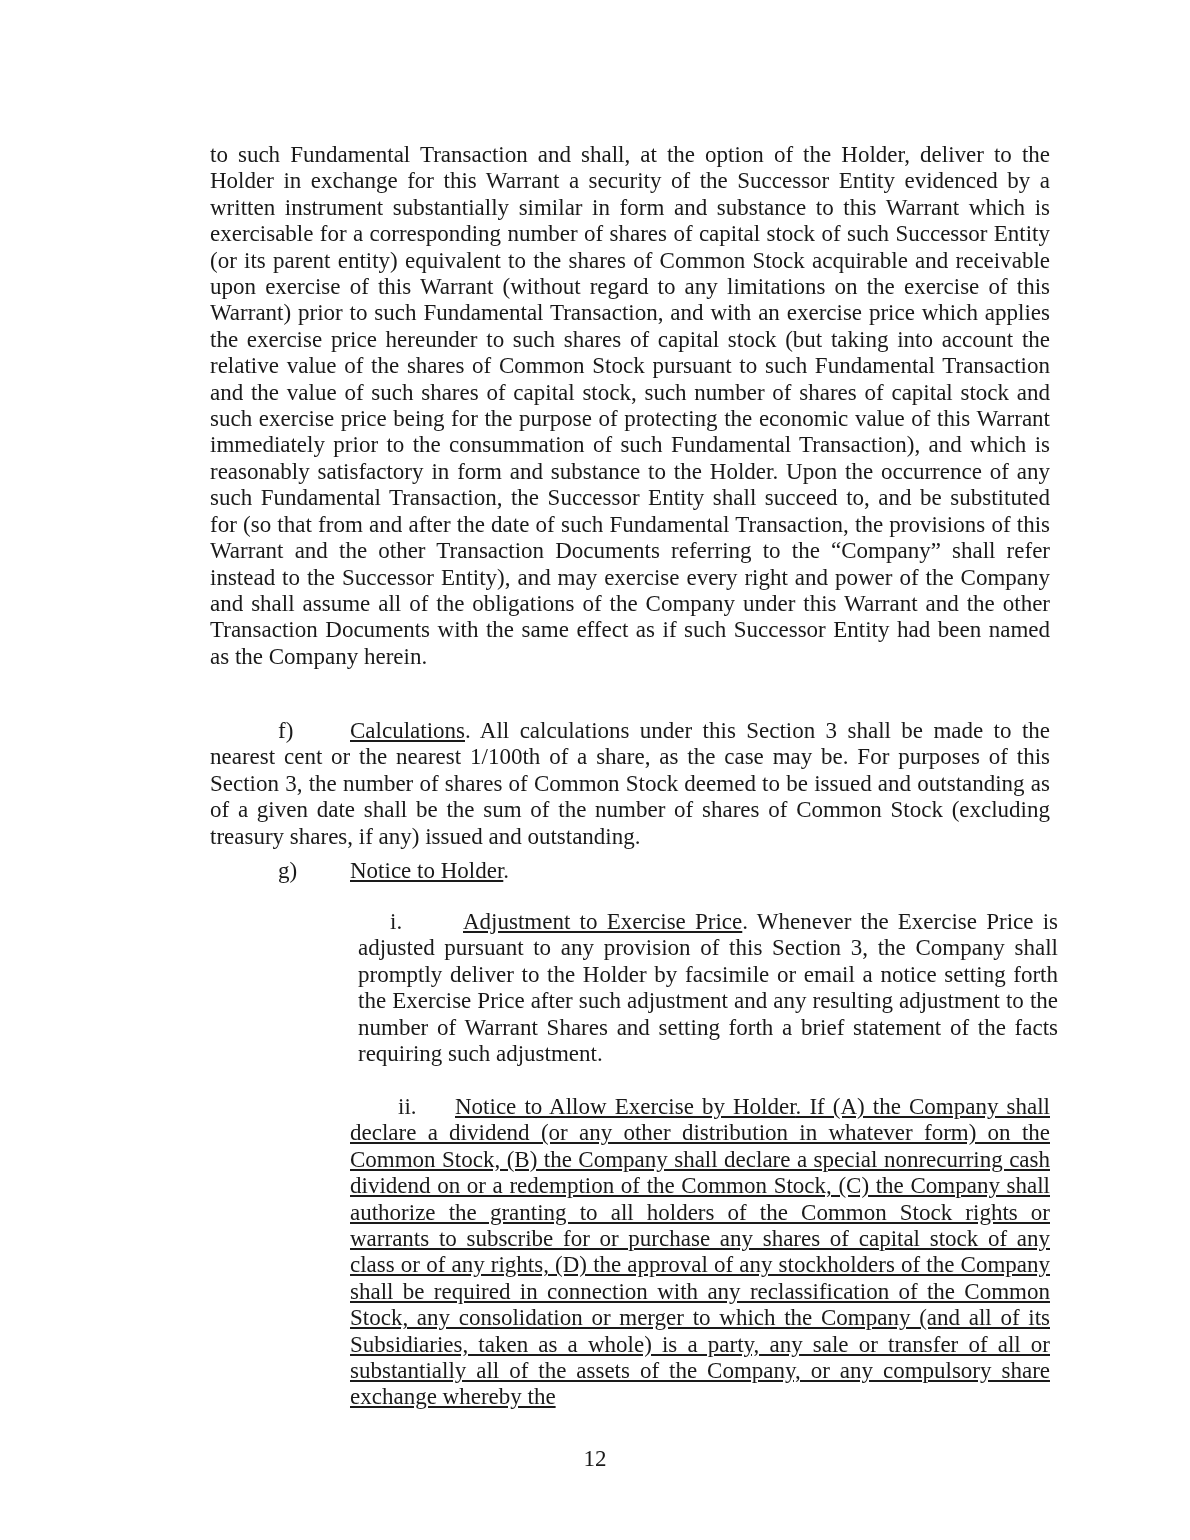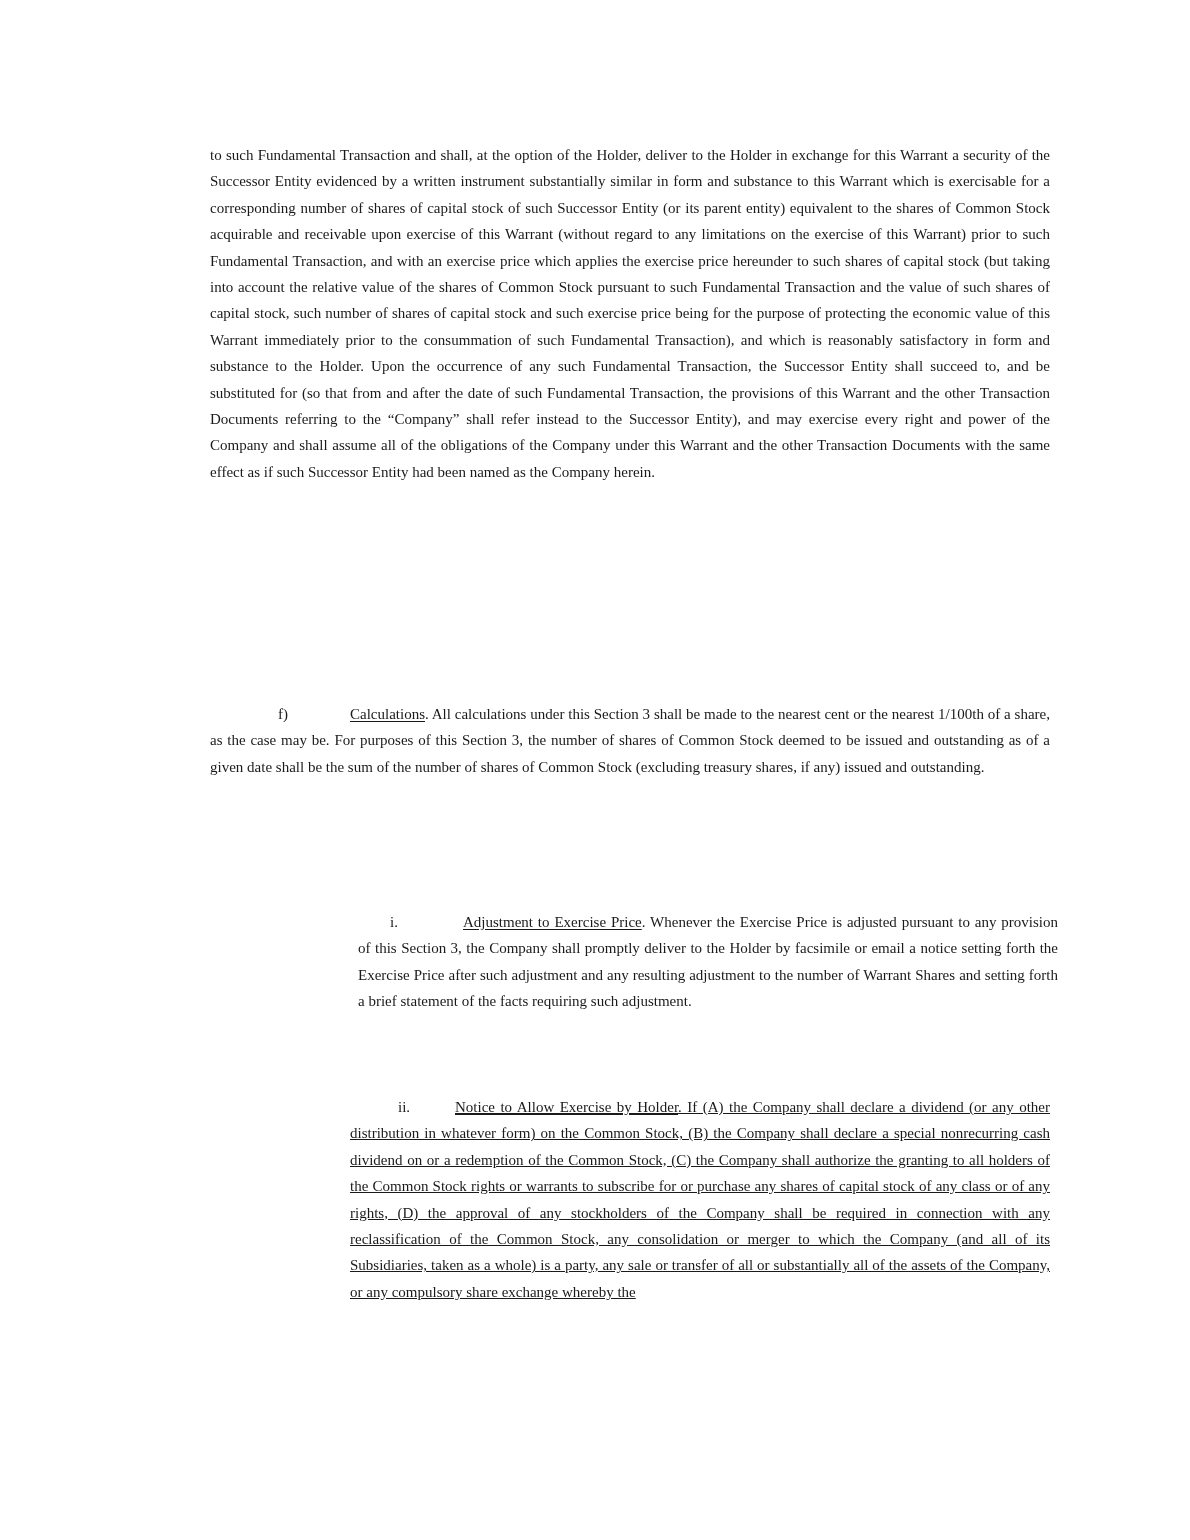--- a/index.html
+++ b/index.html
@@ -1,42 +1,44 @@
 <!DOCTYPE html>
 <html><head>
   <meta charset="utf-8">
   <style>
     html, body { margin: 0; padding: 0; background: #ffffff; }
     body { width: 1190px; height: 1540px; position: relative; overflow: hidden; }
     .page {
       position: absolute; left: 0; top: 0; width: 1190px; height: 1540px; background: #fff;
       font-family: "Liberation Serif", "DejaVu Serif", serif; color: #1a1a1a;
-      font-size: 15px; line-height: 26.4px;
+      font-size: 23px; line-height: 26.4px;
     }
     .para { position: absolute; text-align: justify; margin: 0; }
     .p1 { left: 210px; top: 142px; width: 840px; }
-    .pf { left: 210px; top: 701px; width: 840px; }
+    .pf { left: 210px; top: 718px; width: 840px; }
     .pg { left: 210px; top: 858px; width: 840px; }
     .pgi { left: 358px; top: 909px; width: 700px; }
     .pgii { left: 350px; top: 1094px; width: 700px; text-decoration: underline; }
     .marker { display: inline-block; }
     .mf { margin-left: 68px; width: 72px; }
     .mg { margin-left: 68px; width: 72px; }
     .mi { margin-left: 32px; width: 73px; text-align: left; }
     .mii { margin-left: 48px; width: 57px; }
     .u { text-decoration: underline; text-underline-offset: 2px; }
     .page-number { position: absolute; left: 0; width: 1190px; top: 1446px; text-align: center; }
   </style>
 </head>
 <body>
 
 <div class="page">
 
   <p class="para p1">to such Fundamental Transaction and shall, at the option of the Holder, deliver to the Holder in exchange for this Warrant a security of the Successor Entity evidenced by a written instrument substantially similar in form and substance to this Warrant which is exercisable for a corresponding number of shares of capital stock of such Successor Entity (or its parent entity) equivalent to the shares of Common Stock acquirable and receivable upon exercise of this Warrant (without regard to any limitations on the exercise of this Warrant) prior to such Fundamental Transaction, and with an exercise price which applies the exercise price hereunder to such shares of capital stock (but taking into account the relative value of the shares of Common Stock pursuant to such Fundamental Transaction and the value of such shares of capital stock, such number of shares of capital stock and such exercise price being for the purpose of protecting the economic value of this Warrant immediately prior to the consummation of such Fundamental Transaction), and which is reasonably satisfactory in form and substance to the Holder. Upon the occurrence of any such Fundamental Transaction, the Successor Entity shall succeed to, and be substituted for (so that from and after the date of such Fundamental Transaction, the provisions of this Warrant and the other Transaction Documents referring to the “Company” shall refer instead to the Successor Entity), and may exercise every right and power of the Company and shall assume all of the obligations of the Company under this Warrant and the other Transaction Documents with the same effect as if such Successor Entity had been named as the Company herein.</p>
 
   <p class="para pf"><span class="marker mf">f)</span><span class="u">Calculations</span><span>. All calculations under this Section 3 shall be made to the nearest cent or the nearest 1/100th of a share, as the case may be. For purposes of this Section 3, the number of shares of Common Stock deemed to be issued and outstanding as of a given date shall be the sum of the number of shares of Common Stock (excluding treasury shares, if any) issued and outstanding.</span></p>
 
+  <p class="para pg"><span class="marker mg">g)</span><span class="u">Notice to Holder</span><span>.</span></p>
 
   <p class="para pgi"><span class="marker mi">i.</span><span class="u">Adjustment to Exercise Price</span><span>. Whenever the Exercise Price is adjusted pursuant to any provision of this Section 3, the Company shall promptly deliver to the Holder by facsimile or email a notice setting forth the Exercise Price after such adjustment and any resulting adjustment to the number of Warrant Shares and setting forth a brief statement of the facts requiring such adjustment.</span></p>
 
   <p class="para pgii"><span class="marker mii">ii.</span><span class="u">Notice to Allow Exercise by Holder</span><span>. If (A) the Company shall declare a dividend (or any other distribution in whatever form) on the Common Stock, (B) the Company shall declare a special nonrecurring cash dividend on or a redemption of the Common Stock, (C) the Company shall authorize the granting to all holders of the Common Stock rights or warrants to subscribe for or purchase any shares of capital stock of any class or of any rights, (D) the approval of any stockholders of the Company shall be required in connection with any reclassification of the Common Stock, any consolidation or merger to which the Company (and all of its Subsidiaries, taken as a whole)  is a party, any sale or transfer of all or substantially all of the assets of the Company, or any compulsory share exchange whereby the</span></p>
 
+  <div class="page-number">12</div>
 </div>
 
 </body></html>

